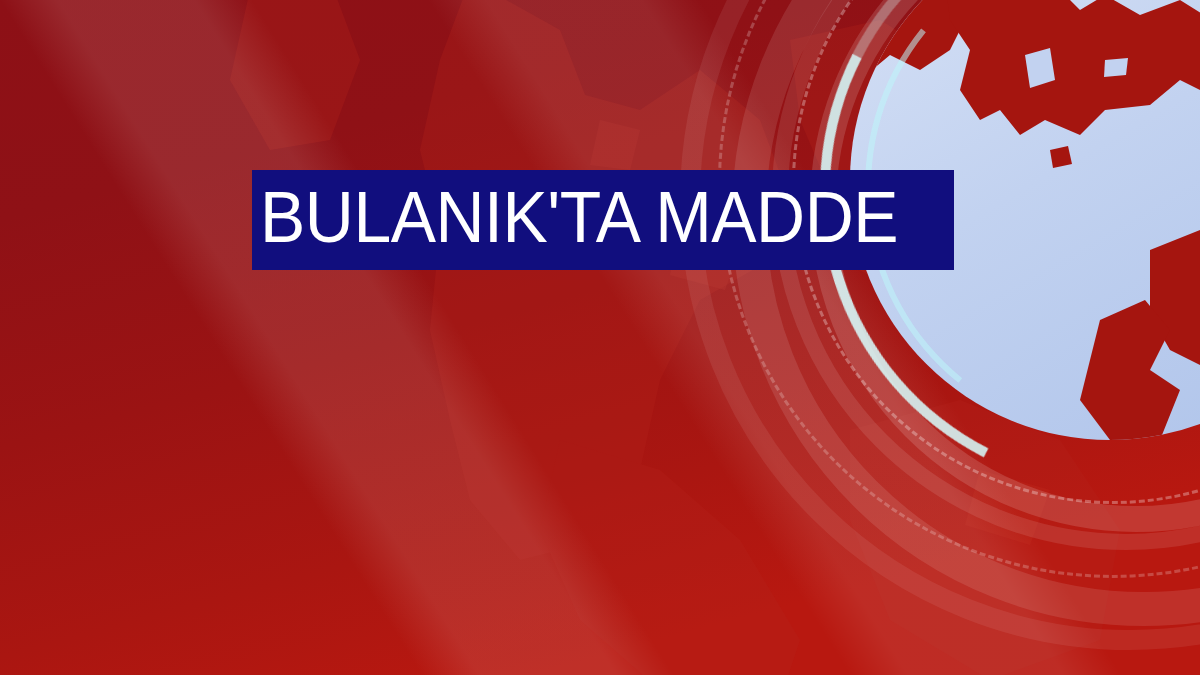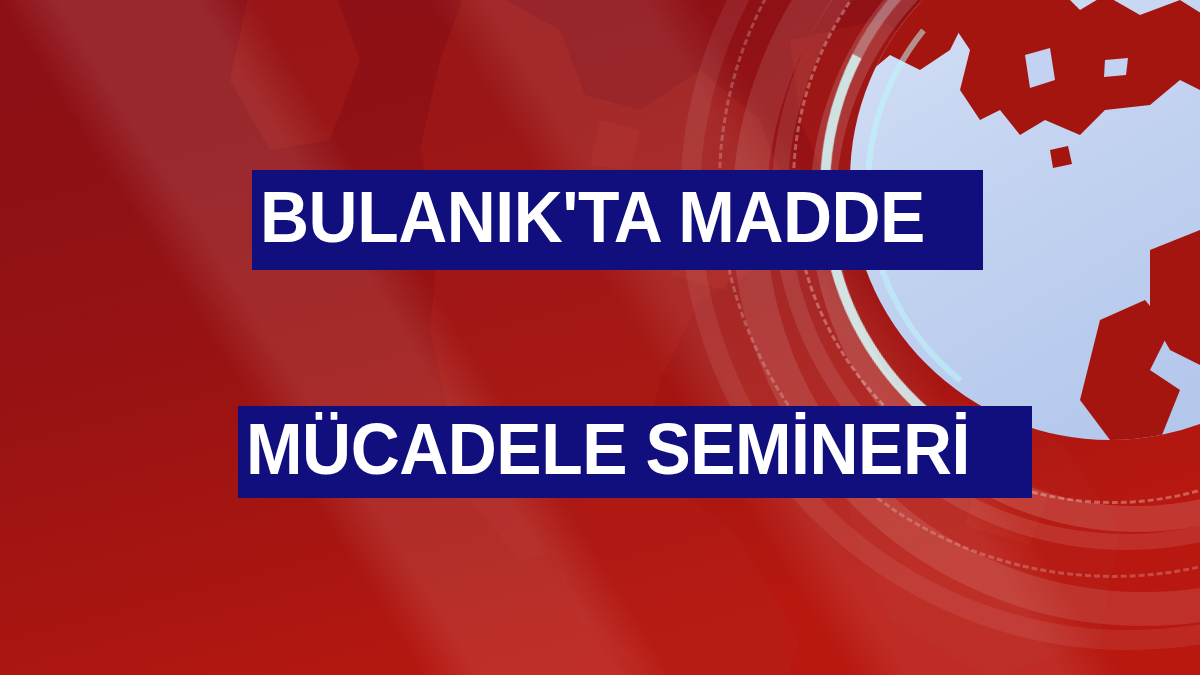--- a/index.html
+++ b/index.html
@@ -127,21 +127,21 @@
     position: absolute;
     left: 0;
     top: 0;
     width: 1200px;
     height: 675px;
   }
   .hl-line {
     position: absolute;
     background: #110e7e;
     color: #ffffff;
-    font-weight: 700;
+    font-weight: 400;
     font-stretch: condensed;
     letter-spacing: -0.5px;
     line-height: 1;
     white-space: nowrap;
     text-transform: uppercase;
     display: flex;
     align-items: center;
     box-sizing: border-box;
   }
   .hl-line span {
@@ -221,18 +221,15 @@
     <div class="limb-glow"></div>
     <div class="limb-glow2"></div>
   </div>
 
   <div class="bg-sheen"></div>
 
   <div class="headline">
     <div class="hl-line" id="hl-1">
       <span>BULANIK'TA MADDE</span>
     </div>
-    <div class="hl-line" id="hl-3">
-      <span>MÜCADELE SEMİNERİ</span>
-    </div>
   </div>
 
 </div>
 
 </body></html>

